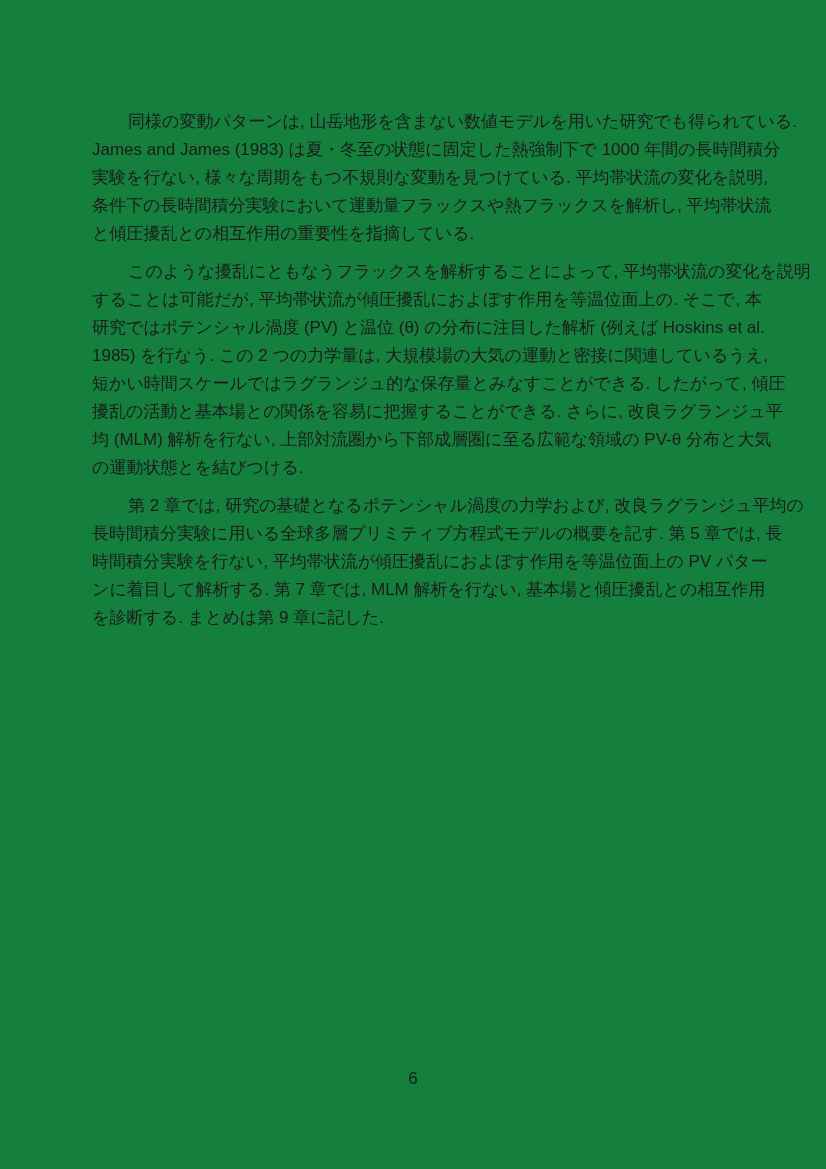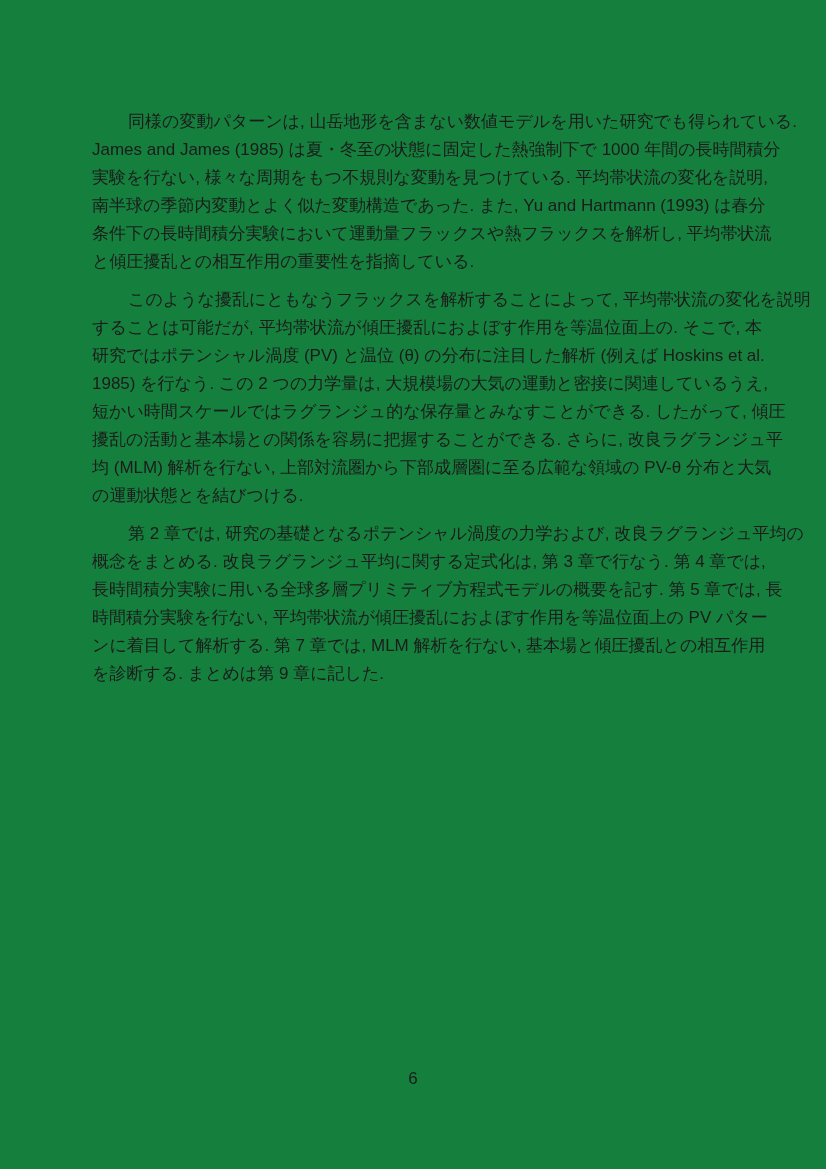--- a/index.html
+++ b/index.html
@@ -55,41 +55,39 @@
   }
 </style>
 </head>
 <body>
 
 <div class="page">
   <div class="body-text">
 
     <section class="paragraph">
       <div class="line first">同様の変動パターンは, 山岳地形を含まない数値モデルを用いた研究でも得られている.</div>
-      <div class="line">James and James (1985) は夏・冬至の状態に固定した熱強制下で 1000 年間の長時間積分</div>
+      <div class="line">James and James (1983) は夏・冬至の状態に固定した熱強制下で 1000 年間の長時間積分</div>
       <div class="line">実験を行ない, 様々な周期をもつ不規則な変動を見つけている. 平均帯状流の変化を説明,</div>
-      <div class="line">南半球の季節内変動とよく似た変動構造であった. また, Yu and Hartmann (1993) は春分</div>
       <div class="line">条件下の長時間積分実験において運動量フラックスや熱フラックスを解析し, 平均帯状流</div>
       <div class="line last">と傾圧擾乱との相互作用の重要性を指摘している.</div>
     </section>
 
     <section class="paragraph">
       <div class="line first">このような擾乱にともなうフラックスを解析することによって, 平均帯状流の変化を説明</div>
       <div class="line">することは可能だが, 平均帯状流が傾圧擾乱におよぼす作用を等温位面上の. そこで, 本</div>
       <div class="line">研究ではポテンシャル渦度 (PV) と温位 (θ) の分布に注目した解析 (例えば Hoskins et al.</div>
       <div class="line">1985) を行なう. この 2 つの力学量は, 大規模場の大気の運動と密接に関連しているうえ,</div>
       <div class="line">短かい時間スケールではラグランジュ的な保存量とみなすことができる. したがって, 傾圧</div>
       <div class="line">擾乱の活動と基本場との関係を容易に把握することができる. さらに, 改良ラグランジュ平</div>
       <div class="line">均 (MLM) 解析を行ない, 上部対流圏から下部成層圏に至る広範な領域の PV-θ 分布と大気</div>
       <div class="line last">の運動状態とを結びつける.</div>
     </section>
 
     <section class="paragraph">
       <div class="line first">第 2 章では, 研究の基礎となるポテンシャル渦度の力学および, 改良ラグランジュ平均の</div>
-      <div class="line">概念をまとめる. 改良ラグランジュ平均に関する定式化は, 第 3 章で行なう. 第 4 章では,</div>
       <div class="line">長時間積分実験に用いる全球多層プリミティブ方程式モデルの概要を記す. 第 5 章では, 長</div>
       <div class="line">時間積分実験を行ない, 平均帯状流が傾圧擾乱におよぼす作用を等温位面上の PV パター</div>
       <div class="line">ンに着目して解析する. 第 7 章では, MLM 解析を行ない, 基本場と傾圧擾乱との相互作用</div>
       <div class="line last">を診断する. まとめは第 9 章に記した.</div>
     </section>
 
   </div>
 
   <div class="page-number">6</div>
 </div>

